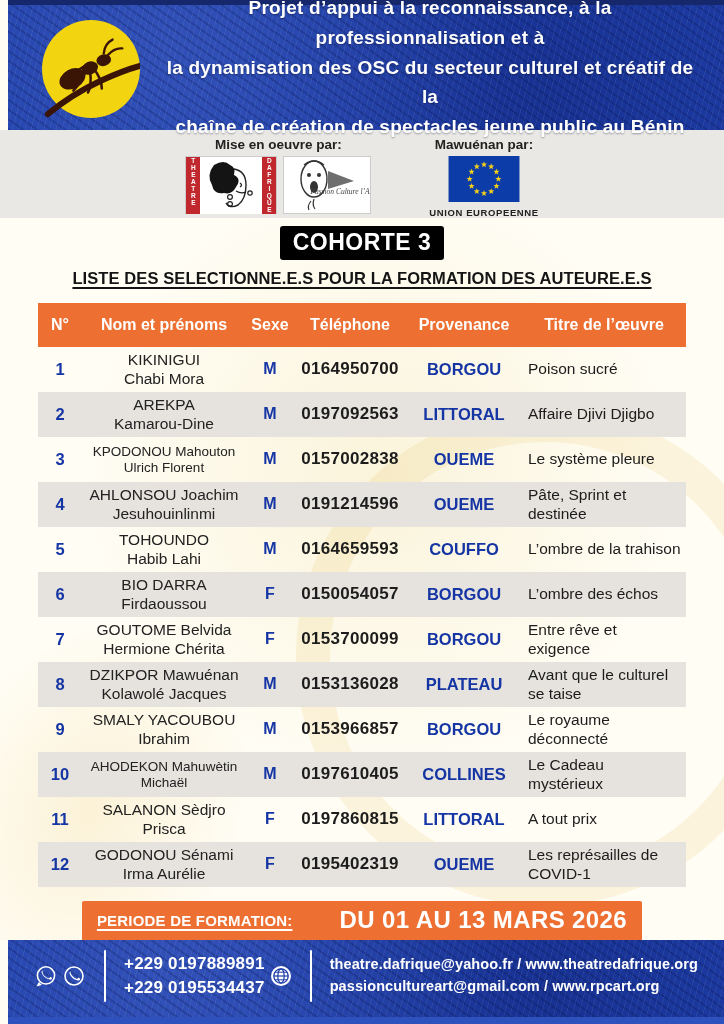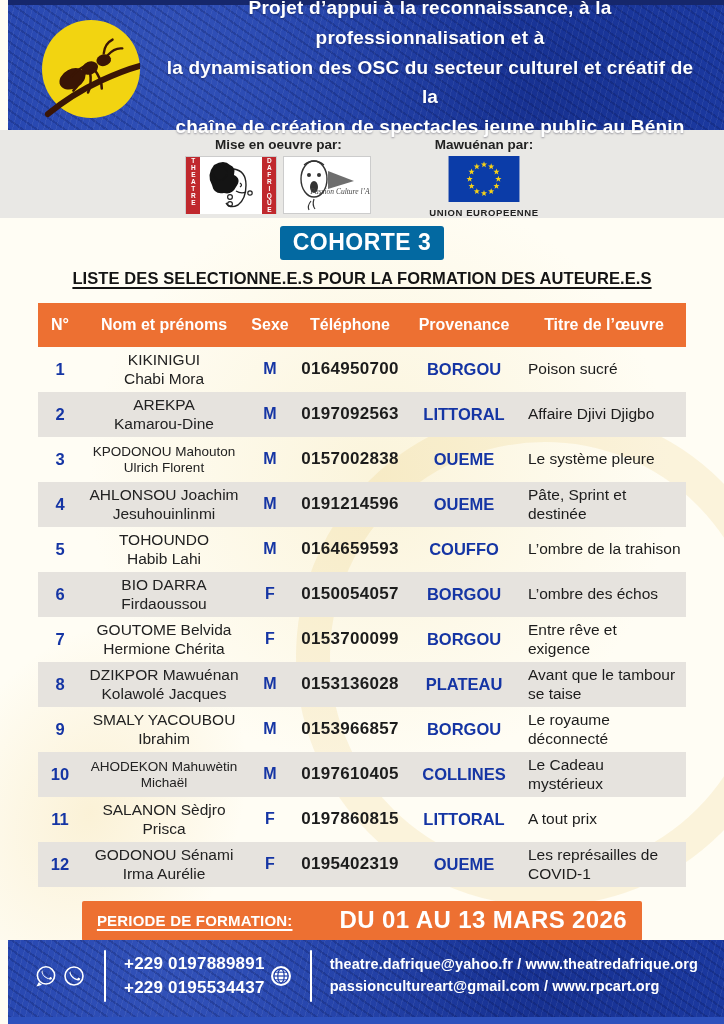--- a/index.html
+++ b/index.html
@@ -68,21 +68,21 @@
   .wm{position:absolute;z-index:0;pointer-events:none;}
   .wm1{left:80px;top:-30px;width:600px;height:580px;border-radius:50%;
        background:radial-gradient(circle, rgba(248,238,202,0.6), rgba(248,238,202,0) 70%);}
   .wm2{right:-70px;top:190px;width:430px;height:430px;border-radius:50%;
        border:34px solid rgba(231,190,95,0.16);}
   .wm3{left:-70px;top:380px;width:320px;height:430px;
        background:radial-gradient(ellipse, rgba(236,200,110,0.22), transparent 65%);
        transform:rotate(25deg);}
   .cohort-badge{
     position:relative;z-index:1;display:table;margin:8px auto 0;
-    background:#0369a1;color:#fff;font-weight:bold;font-size:23px;
+    background:#000000;color:#fff;font-weight:bold;font-size:23px;
     padding:3px 13px 4px;border-radius:3px;letter-spacing:.5px;
   }
   .list-title{
     position:relative;z-index:1;margin:9px auto 0;text-align:center;
     font-size:16.5px;font-weight:bold;color:#141414;letter-spacing:.1px;
     text-decoration:underline;text-decoration-thickness:2px;text-underline-offset:3px;
   }
   
   .sel-table{position:relative;z-index:1;width:648px;margin:15px auto 0;}
   .thead,.trow{display:grid;grid-template-columns:44px 164px 48px 112px 116px 1fr;}
@@ -304,21 +304,21 @@
             <div class="tcell cell-origin">BORGOU</div>
             <div class="tcell cell-title">Entre rêve et exigence</div>
           </div>
           <div class="trow">
             <div class="tcell cell-no">8</div>
             <div class="tcell cell-name">DZIKPOR Mawuénan
 Kolawolé Jacques</div>
             <div class="tcell cell-sex">M</div>
             <div class="tcell cell-phone">0153136028</div>
             <div class="tcell cell-origin">PLATEAU</div>
-            <div class="tcell cell-title">Avant que le tambour se taise</div>
+            <div class="tcell cell-title">Avant que le culturel se taise</div>
           </div>
           <div class="trow">
             <div class="tcell cell-no">9</div>
             <div class="tcell cell-name">SMALY YACOUBOU
 Ibrahim</div>
             <div class="tcell cell-sex">M</div>
             <div class="tcell cell-phone">0153966857</div>
             <div class="tcell cell-origin">BORGOU</div>
             <div class="tcell cell-title">Le royaume déconnecté</div>
           </div>

